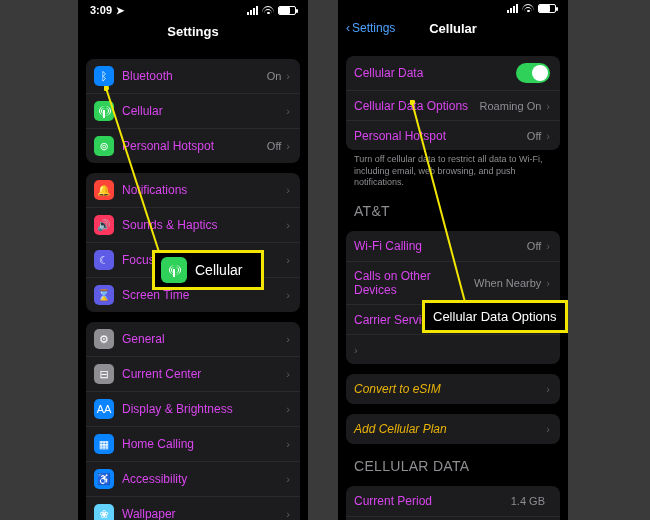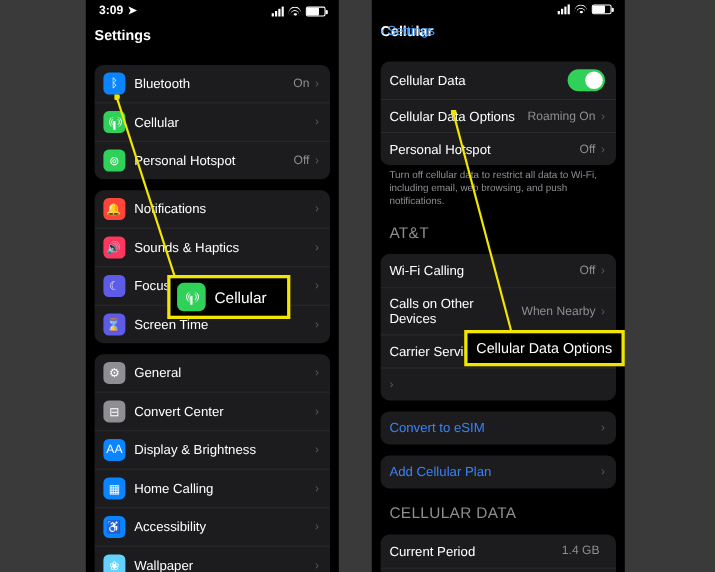--- a/index.html
+++ b/index.html
@@ -32,53 +32,53 @@
     content:""; position:absolute; border:1.5px solid #fff; border-bottom:none; border-left:none; border-right:none; border-radius:50% 50% 0 0 / 100% 100% 0 0;
   }
   .wifi::before{width:12px;height:6px;top:0;left:0;}
   .wifi::after{width:8px;height:4px;top:3px;left:2px;}
   .wifi span{width:3px;height:2px;top:6px;left:4.5px;border:none;background:#fff;border-radius:2px;}
   .battery { width:18px; height:9px; border:1px solid #fff; border-radius:2px; position:relative;}
   .battery::after{content:"";position:absolute;right:-3px;top:2px;width:2px;height:4px;background:#fff;border-radius:1px;}
   .battery i{display:block;height:100%;width:70%;background:#fff;border-radius:1px;}
   .arrow-up { font-size:10px; }
 
-  .navbar { text-align:left; padding:6px 8px 10px; position:relative; }
+  .navbar { text-align:center; padding:6px 8px 10px; position:relative; }
   .nav-title { font-size:13px; font-weight:600; color:#fff;}
   .nav-back { position:absolute; left:8px; top:6px; color:#4da3ff; font-size:12px; display:flex; align-items:center; gap:2px;}
 
   .scroll { flex:1; overflow:hidden; }
   .group { margin: 10px 8px 0; background:#1c1c1e; border-radius:8px; overflow:hidden;}
   .row {
     display:flex; align-items:center; padding:7px 10px 7px 8px;
     border-top:0.5px solid #2a2a2c;
     min-height:30px;
   }
   .row:first-child{border-top:none;}
   .row .icon {
     width:20px; height:20px; border-radius:5px; display:flex;
     align-items:center; justify-content:center; font-size:11px; color:#fff;
     margin-right:8px; flex-shrink:0;
   }
-  .row .label { flex:1; color:#ffffff; font-size:12px; }
+  .row .label { flex:1; color:#d946ef; font-size:12px; }
   .row .detail { color:#8e8e93; font-size:11px; margin-right:5px;}
   .row .chev { color:#5a5a5f; font-size:11px; }
   .toggle {
     width:34px; height:20px; border-radius:10px; position:relative;
   }
   .toggle.on { background:#30d158; }
   .toggle i {
     position:absolute; top:2px; width:16px; height:16px; background:#fff; border-radius:50%;
   }
   .toggle.on i { right:2px; }
 
   .group-footer { color:#8e8e93; font-size:9px; padding:4px 16px 0; line-height:1.3;}
   .group-header { color:#8e8e93; font-size:14px; padding:14px 16px 2px; text-transform:uppercase; letter-spacing:0.3px;}
 
-  .link-row .label { color:#3b82f6; }
+  .link-row .label { color:#eab308;font-style:italic; }
 
   
   .callout {
     position:absolute; border:3px solid #f2e600; background:#000;
     display:flex; align-items:center; gap:8px; padding:4px 12px 4px 6px;
     z-index:10;
   }
   .callout .ci {
     width:26px; height:26px; border-radius:6px; background:#30d158;
     display:flex; align-items:center; justify-content:center;
@@ -183,21 +183,21 @@
           </div>
         </div>
         <div class="group">
           <div class="row">
             <div class="icon bg-gray">⚙</div>
             <div class="label">General</div>
             <div class="chev">›</div>
           </div>
           <div class="row">
             <div class="icon bg-gray">⊟</div>
-            <div class="label">Convert Center</div>
+            <div class="label">Current Center</div>
             <div class="chev">›</div>
           </div>
           <div class="row">
             <div class="icon bg-blue">AA</div>
             <div class="label">Display &amp; Brightness</div>
             <div class="chev">›</div>
           </div>
           <div class="row">
             <div class="icon bg-blue">▦</div>
             <div class="label">Home Calling</div>

